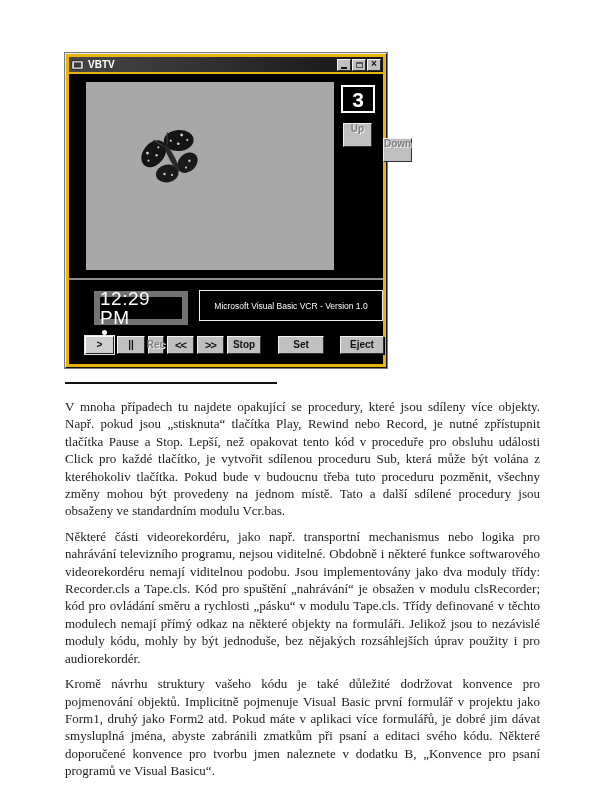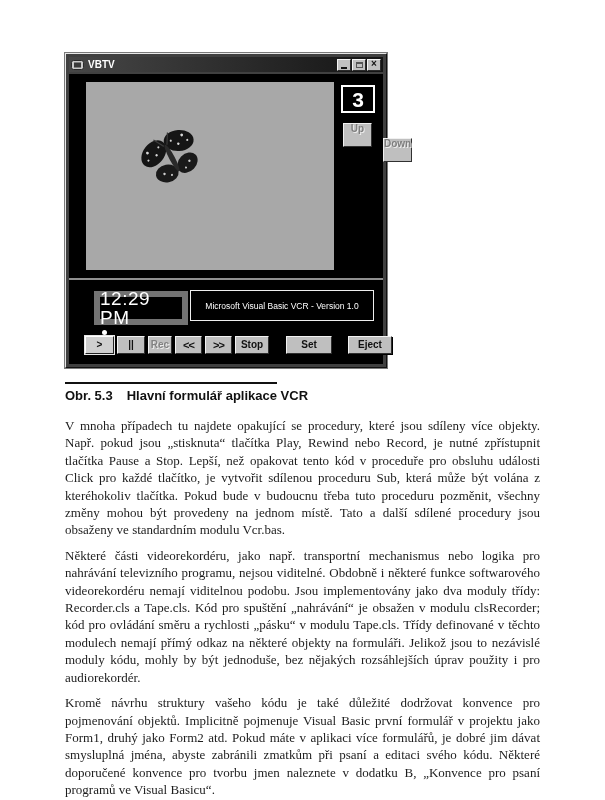--- a/index.html
+++ b/index.html
@@ -12,21 +12,21 @@
   
   .page-header{
     display:flex;justify-content:space-between;align-items:flex-end;
     font-family:"Liberation Sans", sans-serif;font-weight:bold;font-size:12.5px;
     padding-bottom:5px;border-bottom:2px solid #111;color:#111;
   }
 
   
   .figure{margin-top:17px;}
   .vb-window{
-    width:314px;background:#404040;padding:3px;
+    width:314px;background:#eab308;padding:3px;
     border:1px solid;border-color:#e8e8e8 #111 #111 #e8e8e8;
     box-shadow:0 0 0 1px #7a7a7a;
   }
   .titlebar{
     height:15px;display:flex;align-items:center;padding:0 2px;
     background:linear-gradient(to right,#474747,#141414);
   }
   .tv-icon{width:13px;height:10px;flex:0 0 auto;}
   .title-text{
     flex:1;margin-left:4px;color:#fff;
@@ -60,37 +60,37 @@
   .chan-up{top:49px;}
   .chan-down{top:64px;margin-left:40px;}
   .panel-divider{position:absolute;left:0;right:0;top:204px;height:2px;background:#8f8f8f;}
   .time-display{
     position:absolute;left:25px;top:217px;width:82px;height:22px;
     background:#000;border:6px solid #737373;color:#fff;
     font-family:"Liberation Sans", sans-serif;font-size:19px;letter-spacing:0.5px;
     display:flex;align-items:center;justify-content:center;line-height:1;
   }
   .info-display{
-    position:absolute;left:121px;top:216px;width:182px;height:29px;
+    position:absolute;left:130px;top:216px;width:182px;height:29px;
     background:#000;border:1px solid #eee;color:#fff;
     font-family:"Liberation Sans", sans-serif;font-size:8.5px;
     display:flex;align-items:center;justify-content:center;text-align:center;
   }
   .record-indicator{position:absolute;left:33px;top:256px;width:5px;height:5px;border-radius:50%;background:#fff;}
   .transport{position:absolute;left:16px;top:262px;display:flex;align-items:center;}
   .t-btn{
     height:18px;background:#bfbfbf;box-sizing:border-box;margin-right:3px;
     border:1px solid;border-color:#f2f2f2 #2e2e2e #2e2e2e #f2f2f2;
     box-shadow:1px 1px 0 #000;
     font-family:"Liberation Sans", sans-serif;font-weight:bold;font-size:10px;color:#111;
     display:flex;align-items:center;justify-content:center;line-height:1;padding:0;
   }
   .t-play{width:29px;background:#cfcfcf;box-shadow:0 0 0 1px #e8e8e8, 1px 1px 0 #000;border-color:#fff #222 #222 #fff;}
   .t-pause{width:28px;}
-  .t-rec{width:24px;color:#828282;text-shadow:1px 1px 0 #ededed;}
+  .t-rec{width:16px;color:#828282;text-shadow:1px 1px 0 #ededed;}
   .t-rew,.t-ff{width:27px;font-size:11px;letter-spacing:-1px;}
   .t-stop{width:34px;}
   .t-set{width:46px;margin-left:14px;}
   .t-eject{width:44px;margin-left:13px;margin-right:0;}
 
   
   .caption-rule{width:212px;height:0;border-top:2px solid #111;margin-top:14px;}
   .figure-caption{
     margin-top:4px;font-family:"Liberation Sans", sans-serif;font-weight:bold;
     font-size:13px;color:#111;display:flex;
@@ -175,24 +175,20 @@
           <button class="t-btn t-ff">&gt;&gt;</button>
           <button class="t-btn t-stop">Stop</button>
           <button class="t-btn t-set">Set</button>
           <button class="t-btn t-eject">Eject</button>
         </div>
 
       </div>
     </div>
 
     <div class="caption-rule"></div>
-    <div class="figure-caption">
-      <span class="caption-label">Obr. 5.3</span>
-      <span>Hlavní formulář aplikace VCR</span>
-    </div>
   </div>
 
   <div class="body-text">
     <p>V mnoha případech tu najdete opakující se procedury, které jsou sdíleny více objekty. Např. pokud jsou „stisknuta“ tlačítka Play, Rewind nebo Record, je nutné zpřístupnit tlačítka Pause a Stop. Lepší, než opakovat tento kód v proceduře pro obsluhu události Click pro každé tlačítko, je vytvořit sdílenou proceduru Sub, která může být volána z kteréhokoliv tlačítka. Pokud bude v budoucnu třeba tuto proceduru pozměnit, všechny změny mohou být provedeny na jednom místě. Tato a další sdílené procedury jsou obsaženy ve standardním modulu Vcr.bas.</p>
     <p>Některé části videorekordéru, jako např. transportní mechanismus nebo logika pro nahrávání televizního programu, nejsou viditelné. Obdobně i některé funkce softwarového videorekordéru nemají viditelnou podobu. Jsou implementovány jako dva moduly třídy: Recorder.cls a Tape.cls. Kód pro spuštění „nahrávání“ je obsažen v modulu clsRecorder; kód pro ovládání směru a rychlosti „pásku“ v modulu Tape.cls. Třídy definované v těchto modulech nemají přímý odkaz na některé objekty na formuláři. Jelikož jsou to nezávislé moduly kódu, mohly by být jednoduše, bez nějakých rozsáhlejších úprav použity i pro audiorekordér.</p>
     <p>Kromě návrhu struktury vašeho kódu je také důležité dodržovat konvence pro pojmenování objektů. Implicitně pojmenuje Visual Basic první formulář v projektu jako Form1, druhý jako Form2 atd. Pokud máte v aplikaci více formulářů, je dobré jim dávat smysluplná jména, abyste zabránili zmatkům při psaní a editaci svého kódu. Některé doporučené konvence pro tvorbu jmen naleznete v dodatku B, „Konvence pro psaní programů ve Visual Basicu“.</p>
 
   </div>
 
 </div>

